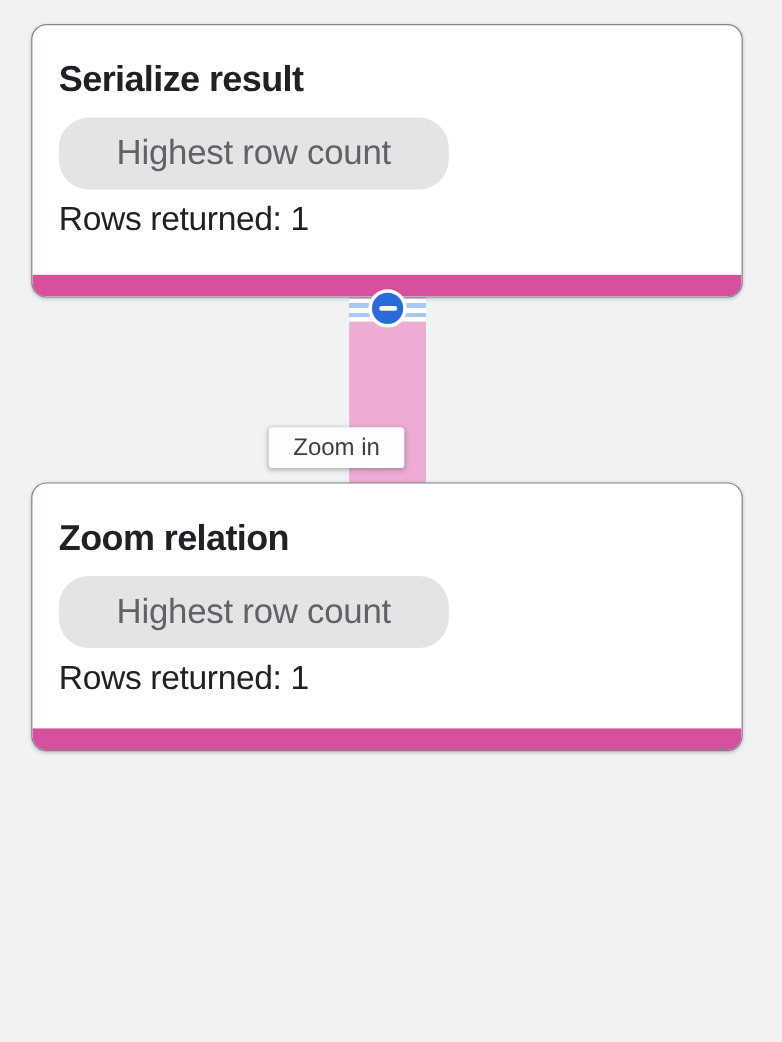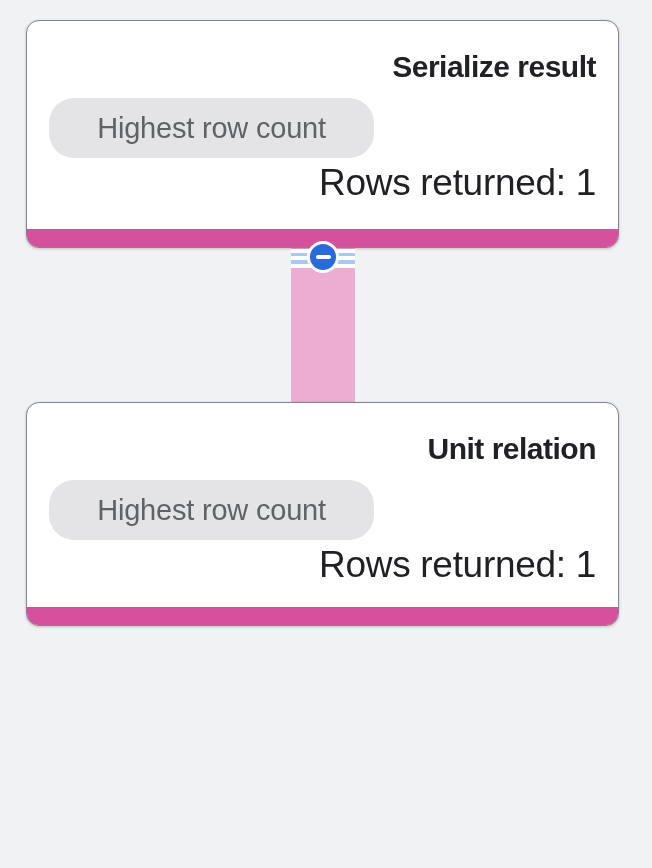--- a/index.html
+++ b/index.html
@@ -45,21 +45,20 @@
     position: absolute;
     left: 26px;
     width: 593px;
     background: var(--card-background);
     border: 1.5px solid var(--card-border);
     border-radius: 13px;
     box-shadow: 0 1px 3px rgba(60,64,67,0.28);
     overflow: hidden;
     padding: 28px 22px 0 22px;
     cursor: pointer;
-    text-align: right;
   }
   .node-card.card-1 { top: 20px;  height: 228px; }
   .node-card.card-2 { top: 402px; height: 224px; }
 
   .node-title {
     font-size: 30px;
     font-weight: 600;
     letter-spacing: -0.5px;
     line-height: 36px;
     color: var(--text-primary);
@@ -72,21 +71,21 @@
     background: var(--badge-background);
     display: flex;
     align-items: center;
     justify-content: center;
     font-size: 29px;
     letter-spacing: -0.2px;
     color: var(--badge-text);
   }
   .node-stat {
     margin-top: 8px;
-    font-size: 37px;
+    font-size: 28px;
     letter-spacing: -0.3px;
     line-height: 34px;
     color: var(--text-primary);
   }
   .accent-bar {
     position: absolute;
     left: 0; right: 0; bottom: 0;
     height: 18px;
     background: var(--accent-pink);
   }
@@ -157,26 +156,27 @@
   <div class="edge"></div>
 
   <div class="node-card card-1">
     <div class="node-title">Serialize result</div>
     <div class="node-badge">Highest row count</div>
     <div class="node-stat">Rows returned: 1</div>
     <div class="accent-bar"></div>
   </div>
 
   <div class="node-card card-2">
-    <div class="node-title">Unit relation</div>
+    <div class="node-title">Zoom relation</div>
     <div class="node-badge">Highest row count</div>
     <div class="node-stat">Rows returned: 1</div>
     <div class="accent-bar"></div>
   </div>
 
   <div class="edge-stripes"></div>
 
   <button class="collapse-btn">
     <span class="minus-glyph"></span>
   </button>
 
+  <div class="tooltip">Zoom in</div>
 
 </div>
 
 </body></html>

